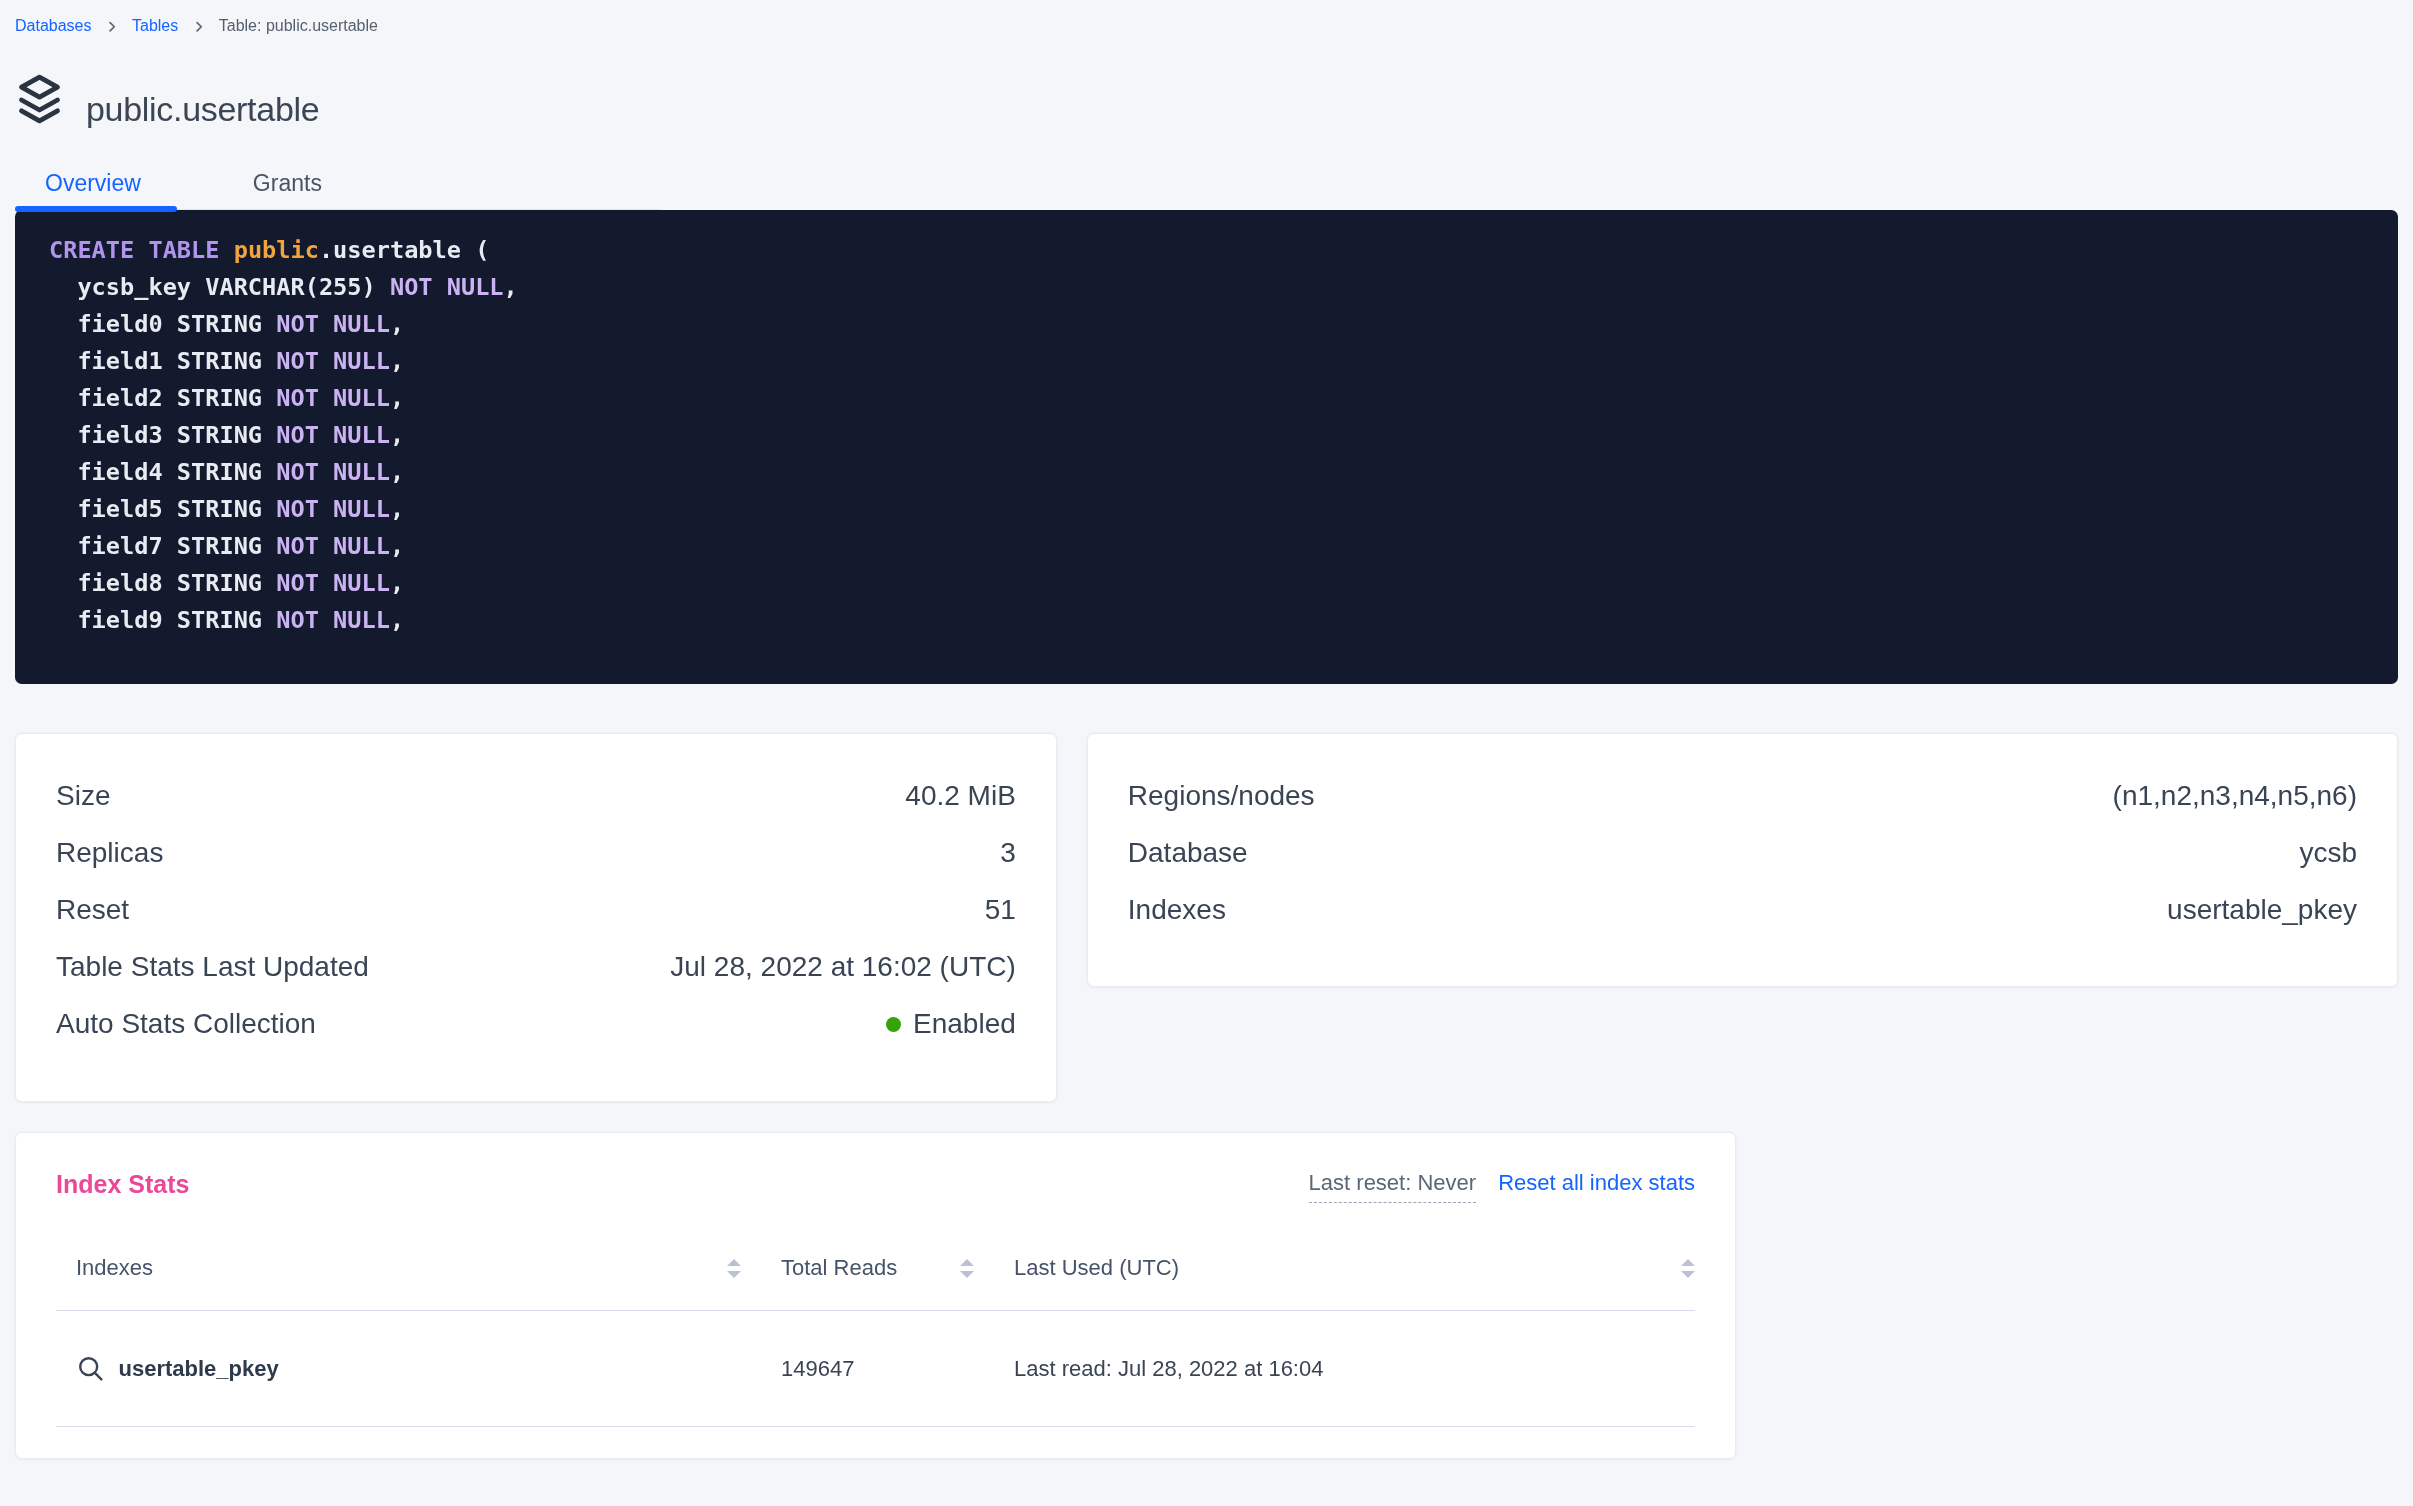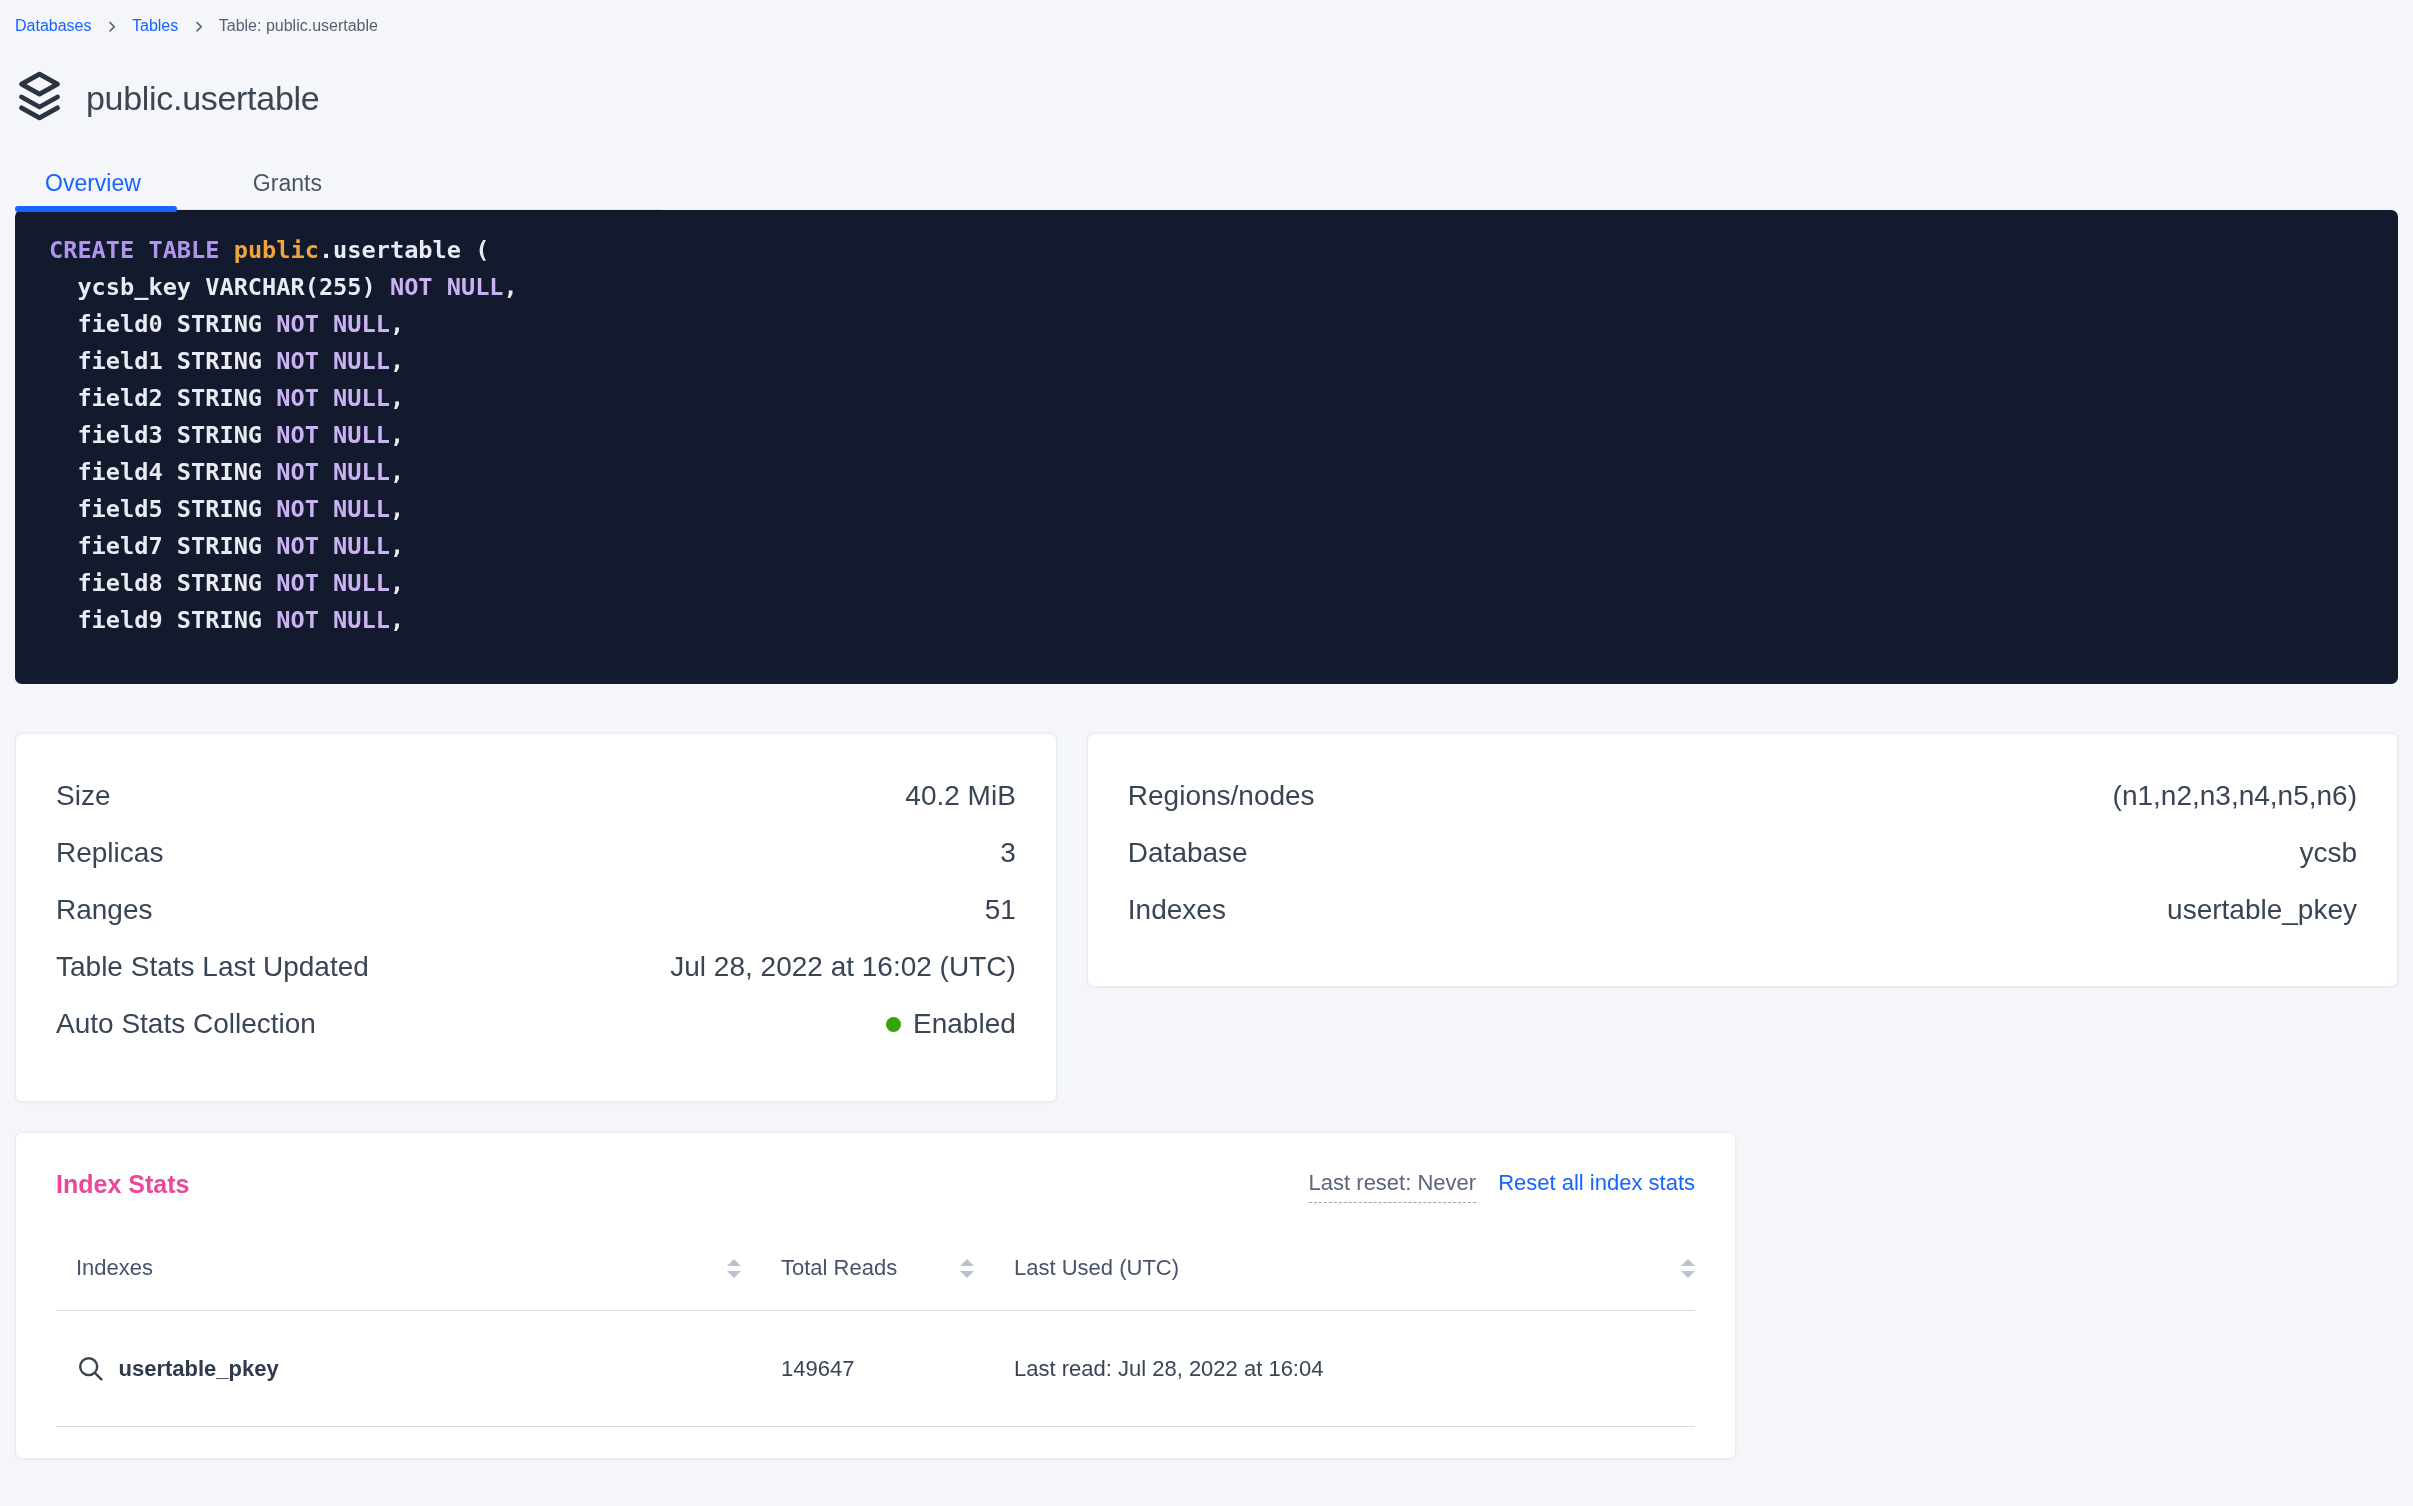--- a/index.html
+++ b/index.html
@@ -26,21 +26,21 @@
   }
   .page{padding:11.8px 15px 0 15px;}
 
   
   .breadcrumb{display:flex;align-items:center;gap:13.5px;font-size:16px;height:29px;}
   .breadcrumb a{color:var(--accent-blue);text-decoration:none;cursor:pointer;}
   .crumb-current{color:var(--text-dim);}
   .crumb-chevron{display:flex;align-items:center;}
 
   
-  .title-row{display:flex;align-items:center;gap:22px;margin-top:27px;height:61px;}
+  .title-row{display:flex;align-items:flex-end;gap:22px;margin-top:27px;height:61px;}
   .title-row h1{font-size:34px;font-weight:500;color:#3b4554;letter-spacing:-0.3px;}
 
   
   .tabbar{position:relative;margin-top:29px;width:646px;border-bottom:1.7px solid #dfe3ec;display:flex;height:52px;}
   .tab{height:100%;display:flex;align-items:center;justify-content:center;font-size:23px;cursor:pointer;padding:0 30px;color:#475464;}
   .tab.active{color:var(--accent-blue);}
   .tab-grants{margin-left:52px;}
   .ink{position:absolute;left:0;bottom:-3.4px;height:5.9px;width:162px;border-radius:3.4px;background:var(--accent-blue);}
 
   
@@ -146,21 +146,21 @@
     <div class="card card-left">
       <div class="stat-row">
         <span class="stat-label">Size</span>
         <span class="stat-value">40.2 MiB</span>
       </div>
       <div class="stat-row">
         <span class="stat-label">Replicas</span>
         <span class="stat-value">3</span>
       </div>
       <div class="stat-row">
-        <span class="stat-label">Ranges</span>
+        <span class="stat-label">Reset</span>
         <span class="stat-value">51</span>
       </div>
       <div class="stat-row">
         <span class="stat-label">Table Stats Last Updated</span>
         <span class="stat-value">Jul 28, 2022 at 16:02 (UTC)</span>
       </div>
       <div class="stat-row">
         <span class="stat-label">Auto Stats Collection</span>
         <span class="stat-value">
           <span class="dot"></span>

